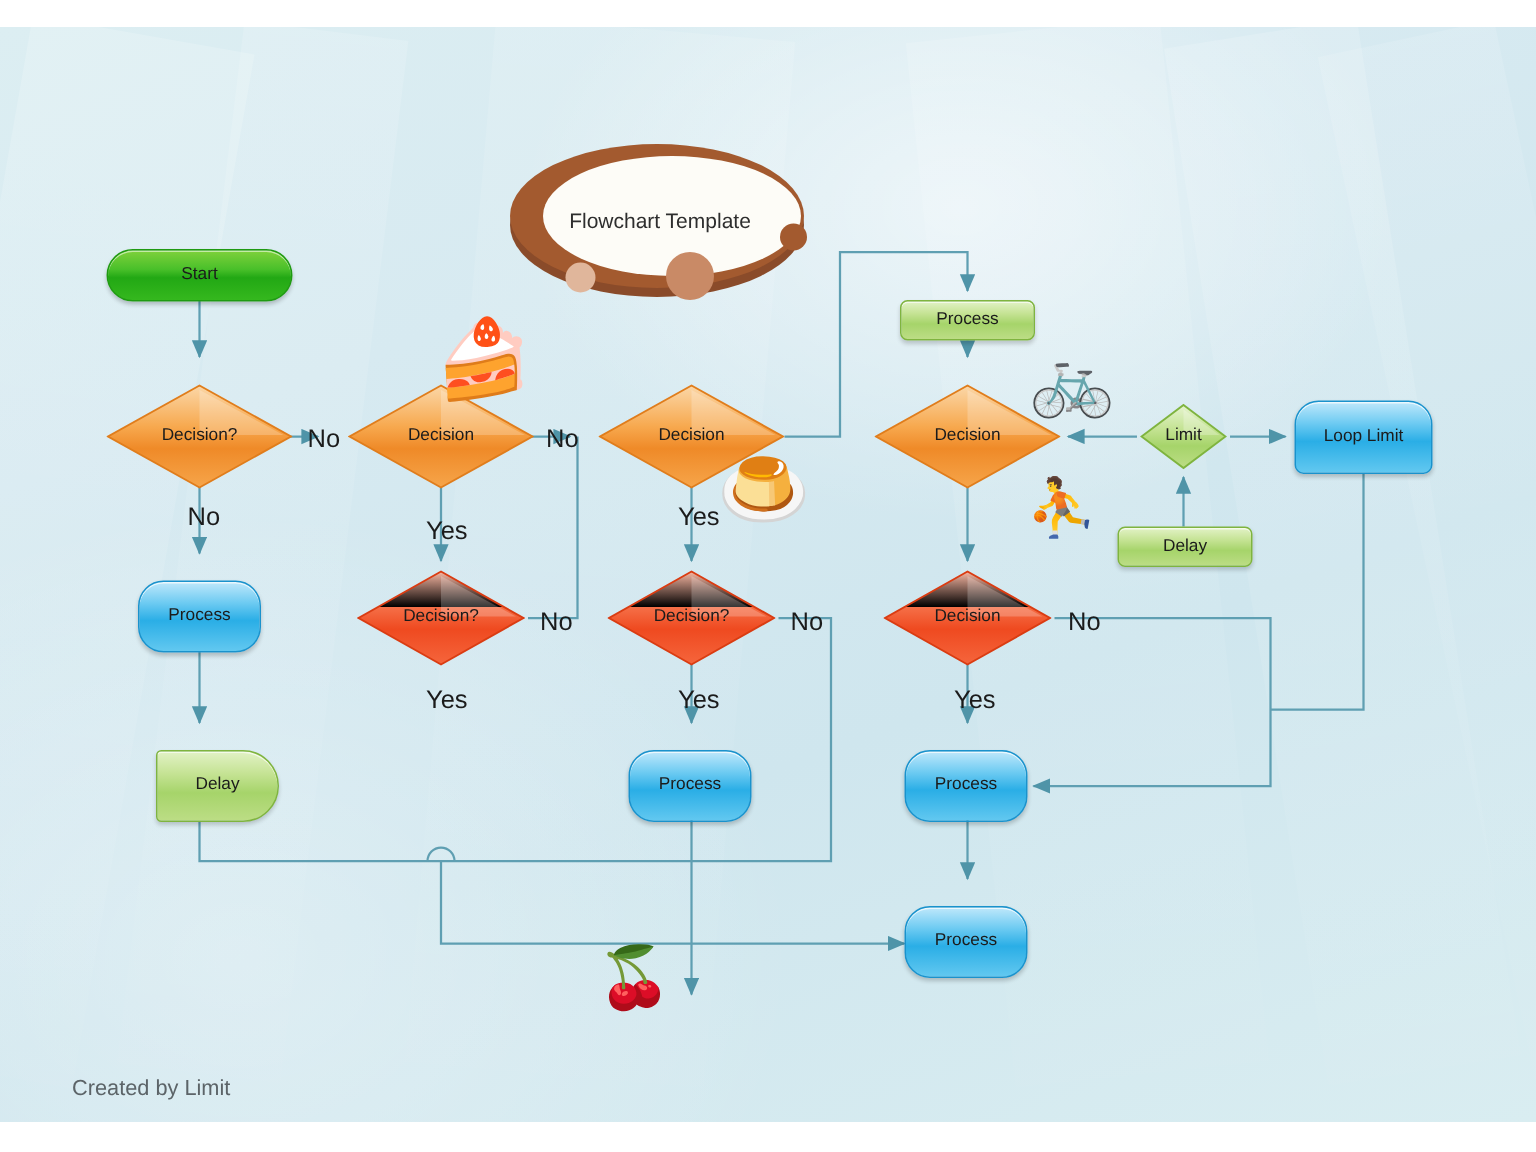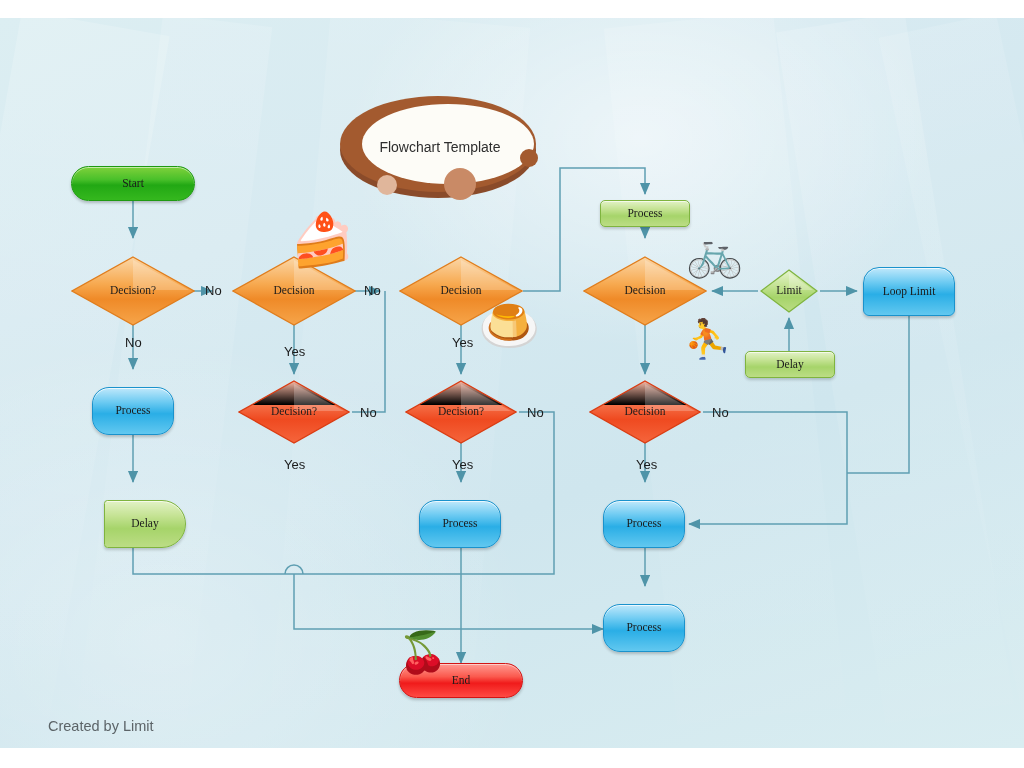--- a/index.html
+++ b/index.html
@@ -8,22 +8,22 @@
   #canvas{position:absolute;left:0;top:18px;width:1024px;height:730px;overflow:hidden;
     background:
       radial-gradient(ellipse 420px 300px at 640px 120px, rgba(255,255,255,.55), rgba(255,255,255,0) 70%),
       radial-gradient(ellipse 520px 420px at 160px 620px, rgba(255,255,255,.30), rgba(255,255,255,0) 72%),
       linear-gradient(160deg,#dceef2 0%,#d7eaf1 28%,#cfe6ee 62%,#d9edf1 100%);
   }
   .rays{position:absolute;inset:0;overflow:hidden;pointer-events:none;}
   .ray{position:absolute;background:linear-gradient(to bottom,rgba(255,255,255,.40),rgba(255,255,255,.05));}
   .svgwrap{position:absolute;left:0;top:0;width:1024px;height:730px;}
   .node{position:absolute;box-sizing:border-box;display:flex;align-items:center;justify-content:center;
-    font-size:11.5px;color:#1b1b1b;text-align:left;line-height:1.15;font-family:Liberation Serif, serif;}
-  .lbl{position:absolute;font-size:13px;color:#1b1b1b;white-space:nowrap;}
+    font-size:11.5px;color:#1b1b1b;text-align:left;line-height:1.15;}
+  .lbl{position:absolute;font-size:17px;color:#1b1b1b;white-space:nowrap;}
 
   
   .term-green{
     background:linear-gradient(to bottom,#7fd13b 0%,#49c02a 38%,#22a814 55%,#35b81e 100%);
     border:1.4px solid #1f9a12;border-radius:18px;
     box-shadow:0 2px 3px rgba(0,0,0,.22), inset 0 1px 0 rgba(255,255,255,.55);
   }
   .term-red{
     background:linear-gradient(to bottom,#ff9a92 0%,#fb5a4e 38%,#f01b1b 58%,#ff4a43 100%);
     border:1.4px solid #d21414;border-radius:18px;
@@ -262,23 +262,20 @@
     </div>
 
     <div class="node box-green" style="left:745px;top:333px;width:90px;height:27px;">
       <span>Delay</span>
     </div>
 
     <div class="node loop-limit" style="left:863px;top:249px;width:92px;height:49px;">
       <span>Loop Limit</span>
     </div>
 
-    <div class="node term-red" style="left:399px;top:645px;width:124px;height:35px;">
-      <span>End</span>
-    </div>
 
     <div class="lbl" style="left:205px;top:265px;">No</div>
     <div class="lbl" style="left:364px;top:265px;">No</div>
     <div class="lbl" style="left:125px;top:317px;">No</div>
     <div class="lbl" style="left:284px;top:326px;">Yes</div>
     <div class="lbl" style="left:452px;top:317px;">Yes</div>
     <div class="lbl" style="left:360px;top:387px;">No</div>
     <div class="lbl" style="left:527px;top:387px;">No</div>
     <div class="lbl" style="left:712px;top:387px;">No</div>
     <div class="lbl" style="left:284px;top:439px;">Yes</div>

